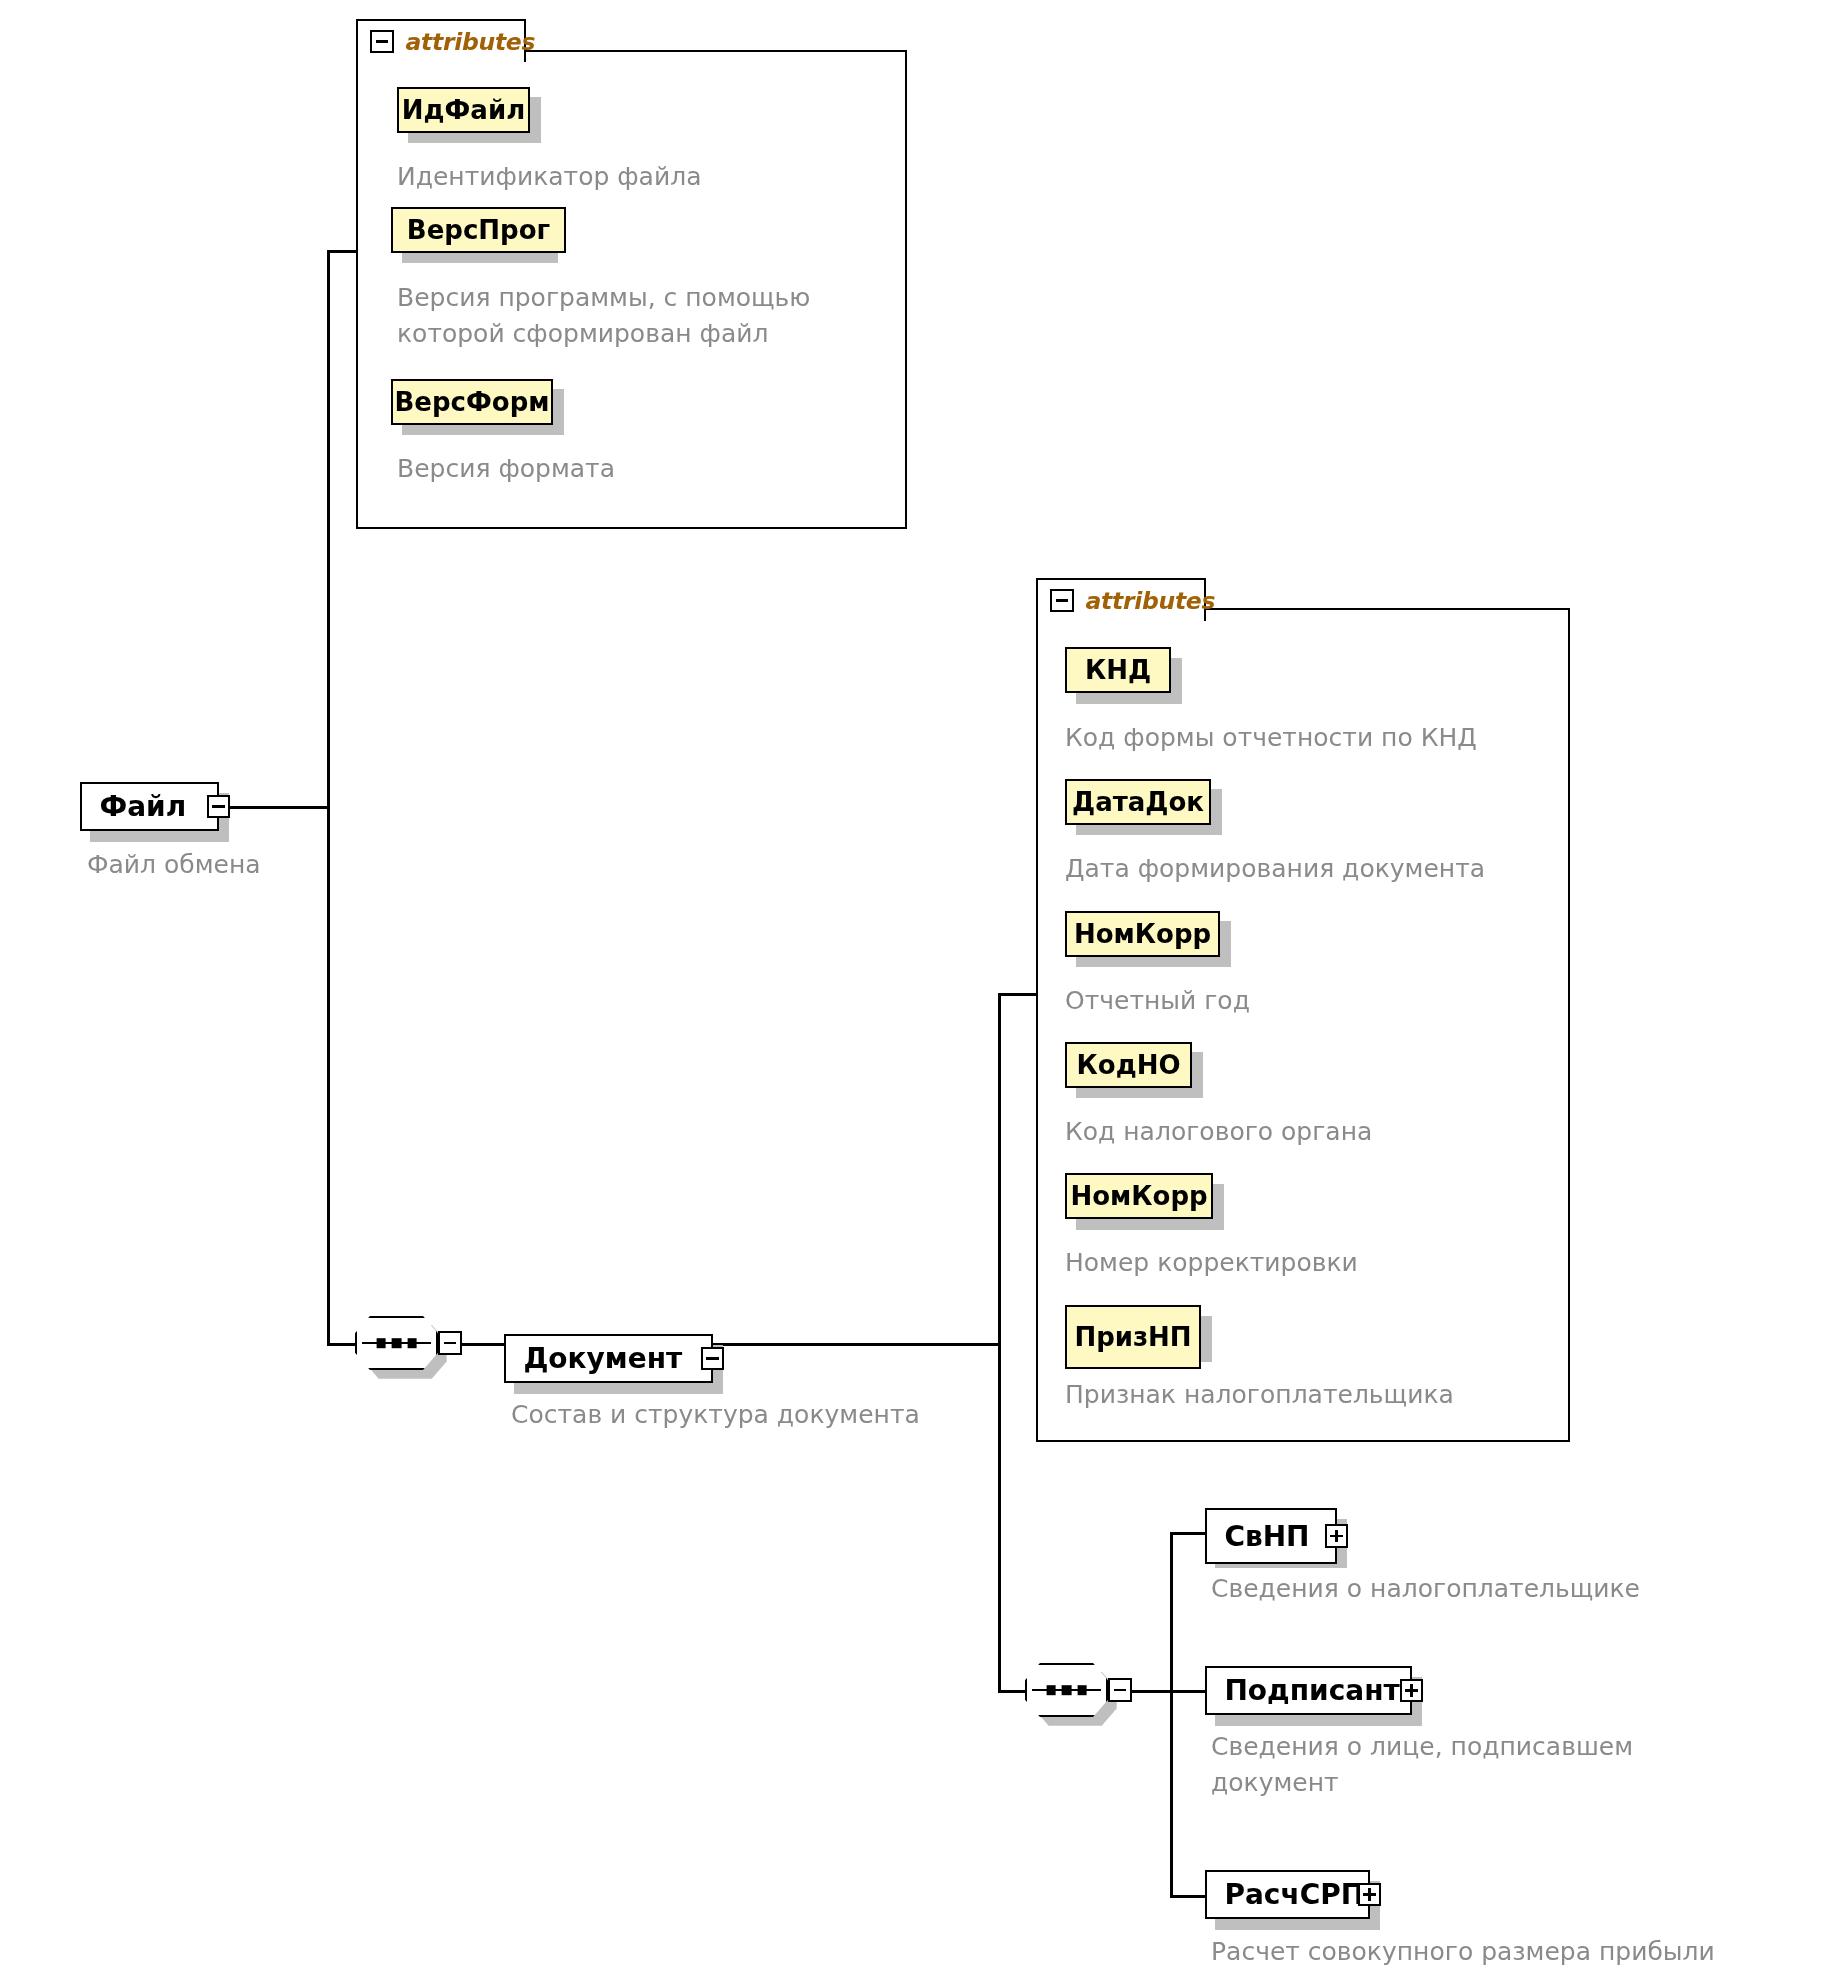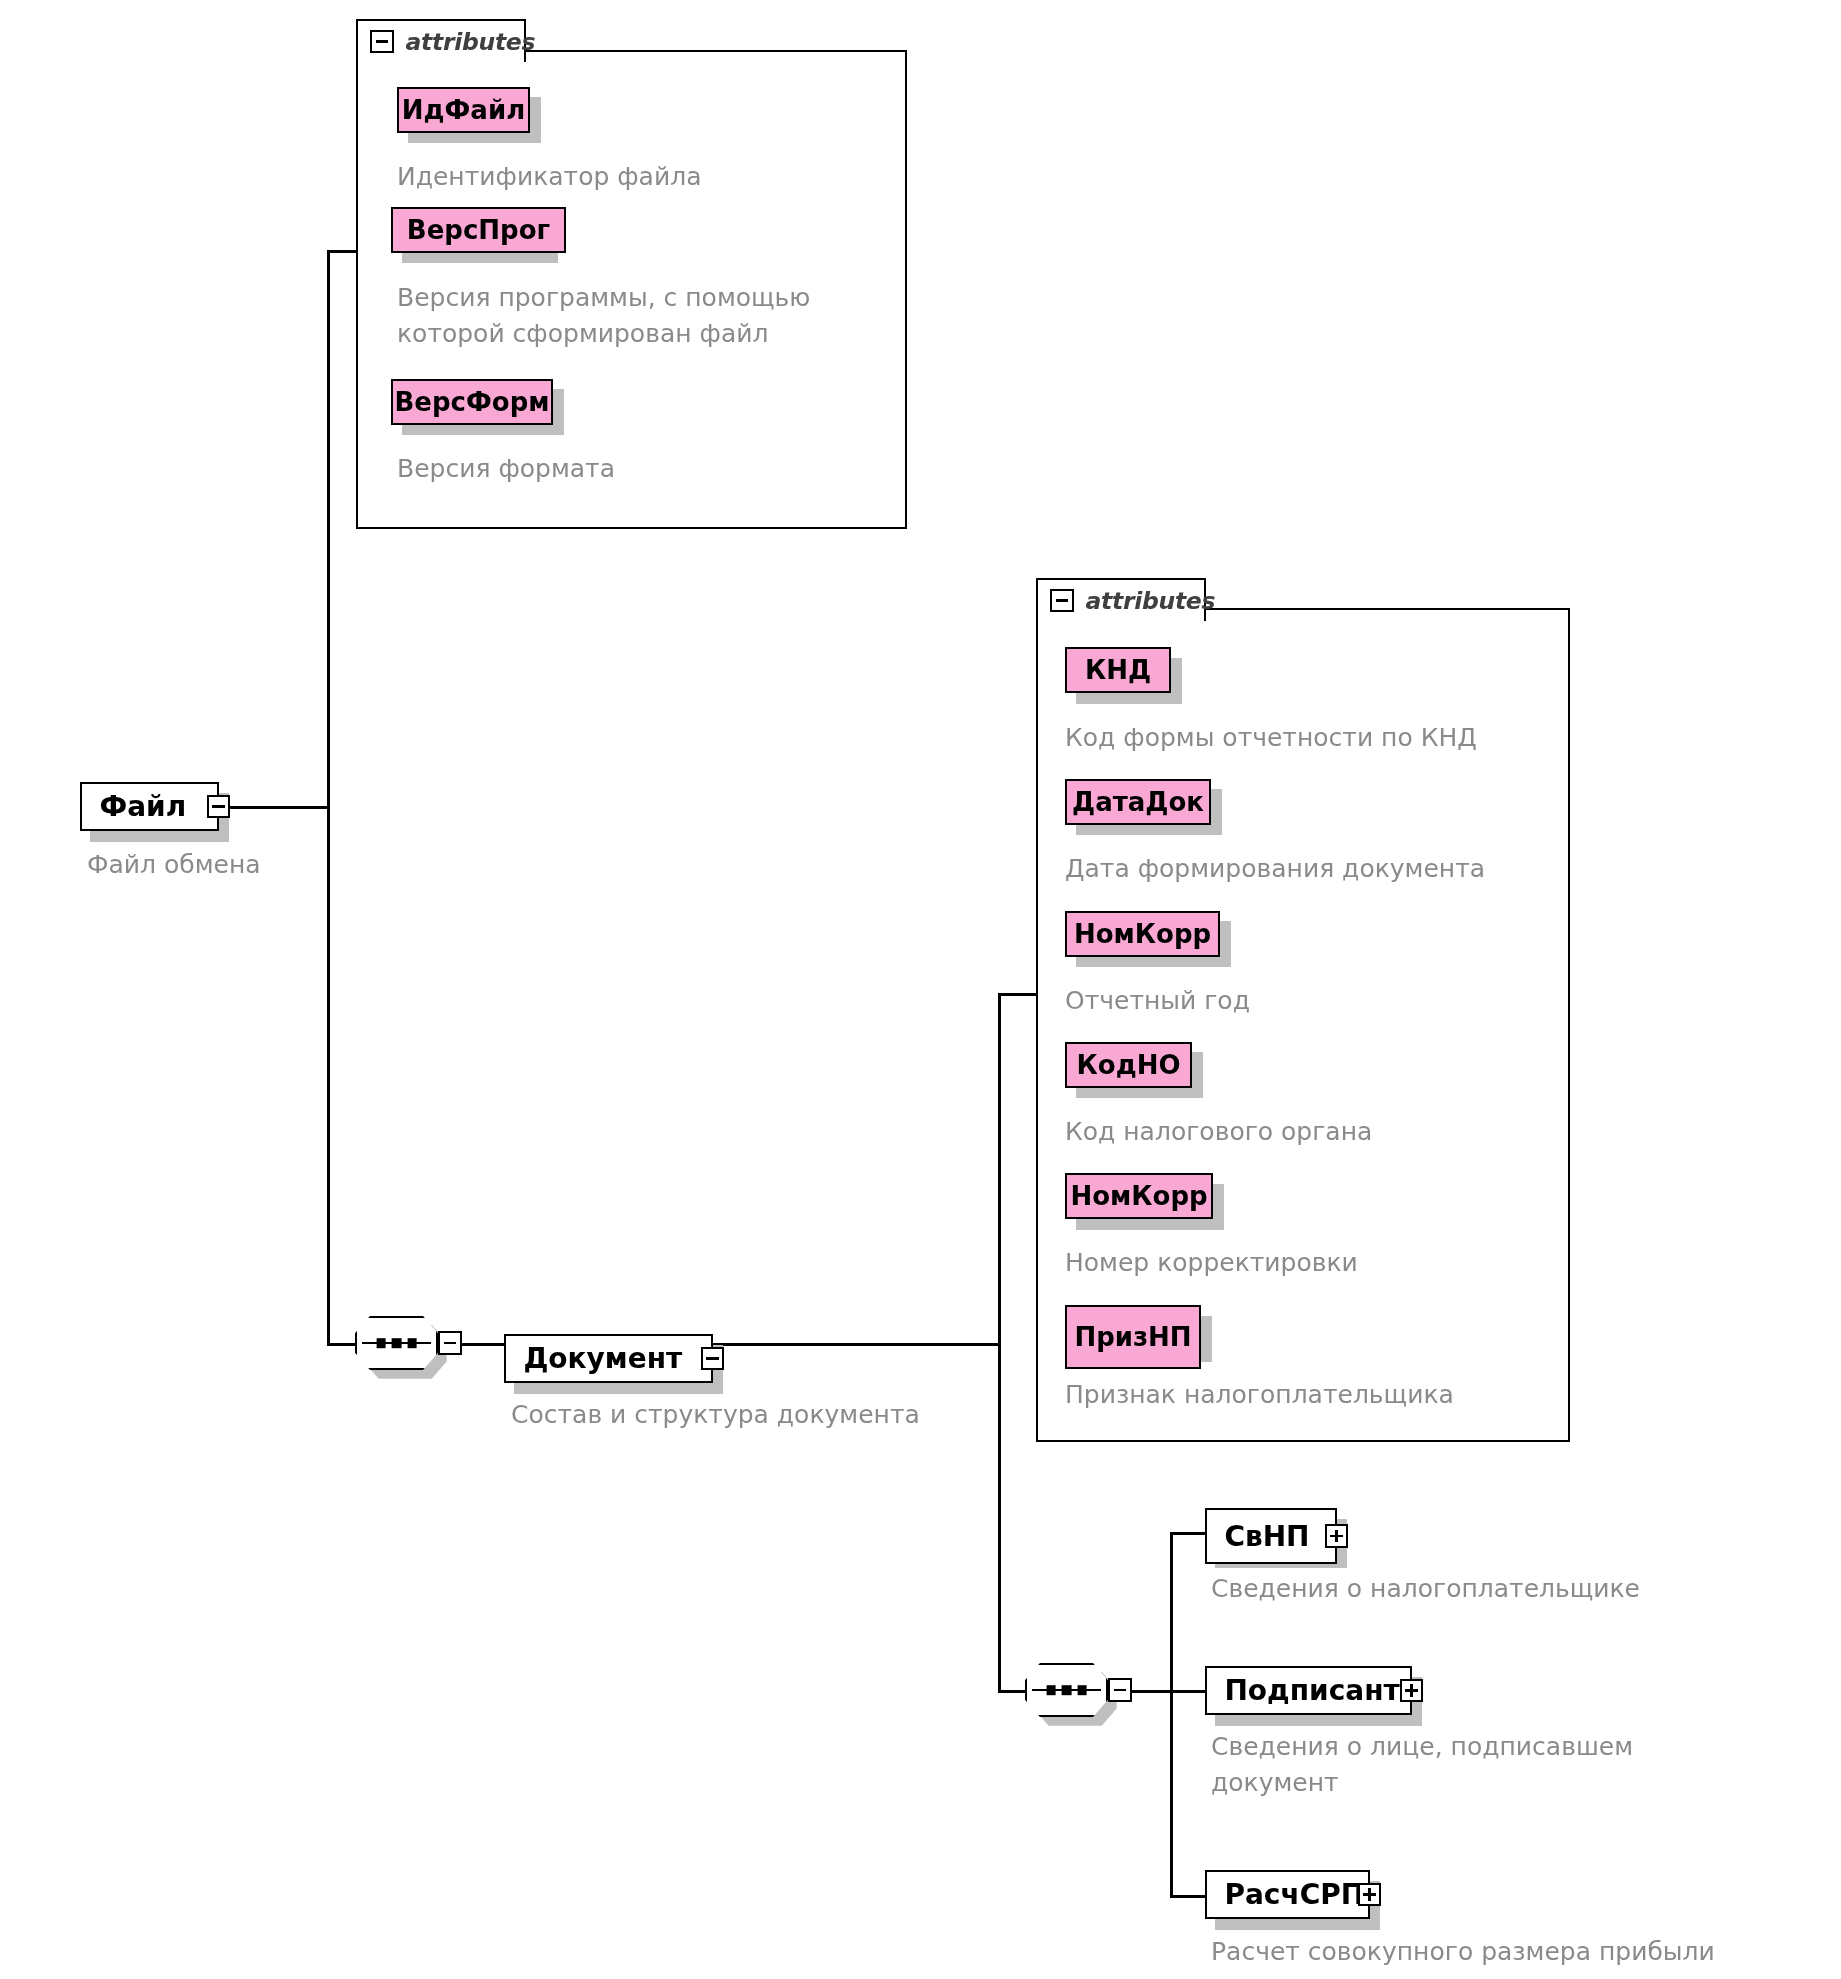--- a/index.html
+++ b/index.html
@@ -42,21 +42,21 @@
     display: flex;
     align-items: center;
     padding-left: 12px;
     gap: 12px;
     z-index: 4;
   }
   .attr-tab-label {
     font-style: italic;
     font-weight: bold;
     font-size: 23.5px;
-    color: #404040;
+    color: #a16207;
     letter-spacing: -0.3px;
     white-space: nowrap;
   }
   
   .tab-mask {
     position: absolute;
     background: #ffffff;
     z-index: 5;
   }
 
@@ -89,21 +89,21 @@
     width: 2.6px;
     margin-left: -1.3px;
     background: #000000;
   }
 
   
   .attr-node {
     position: absolute;
     border: 2.6px solid #000000;
     box-sizing: border-box;
-    background: #f9a8d4;
+    background: #fef9c3;
     display: flex;
     align-items: center;
     justify-content: center;
     font-weight: bold;
     font-size: 26px;
     color: #000000;
     white-space: nowrap;
     padding: 0 12px;
     z-index: 3;
   }

